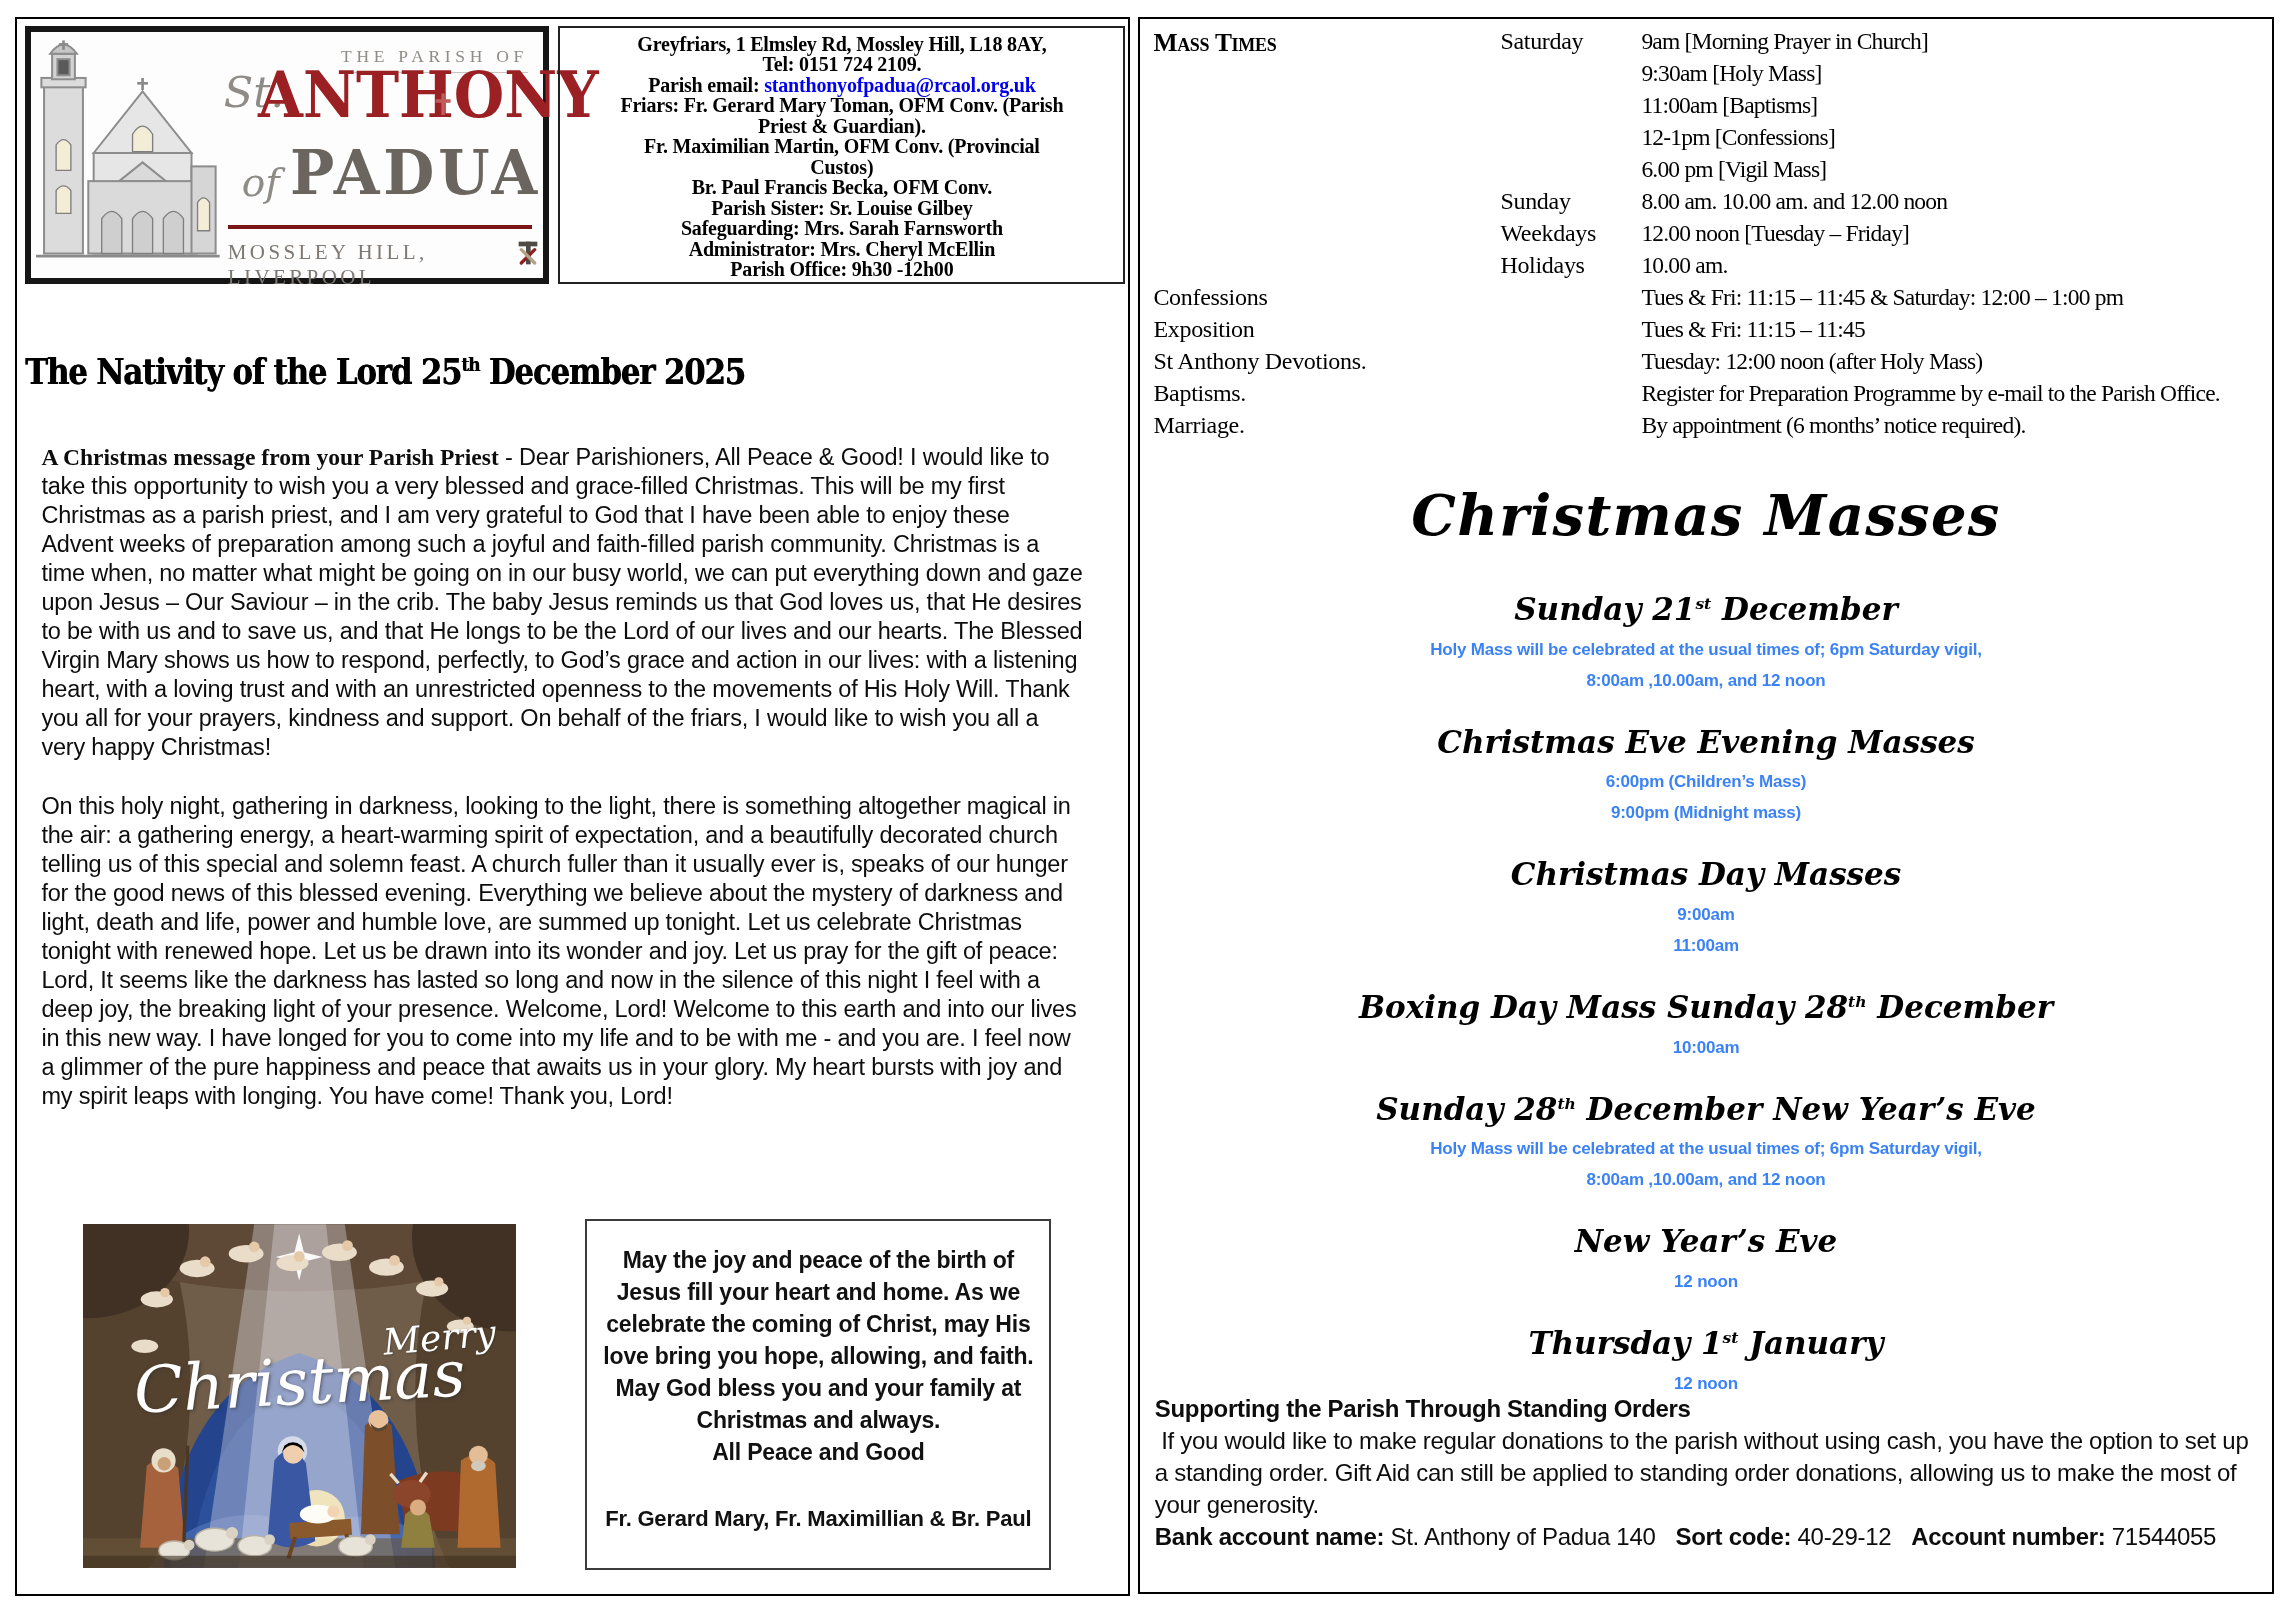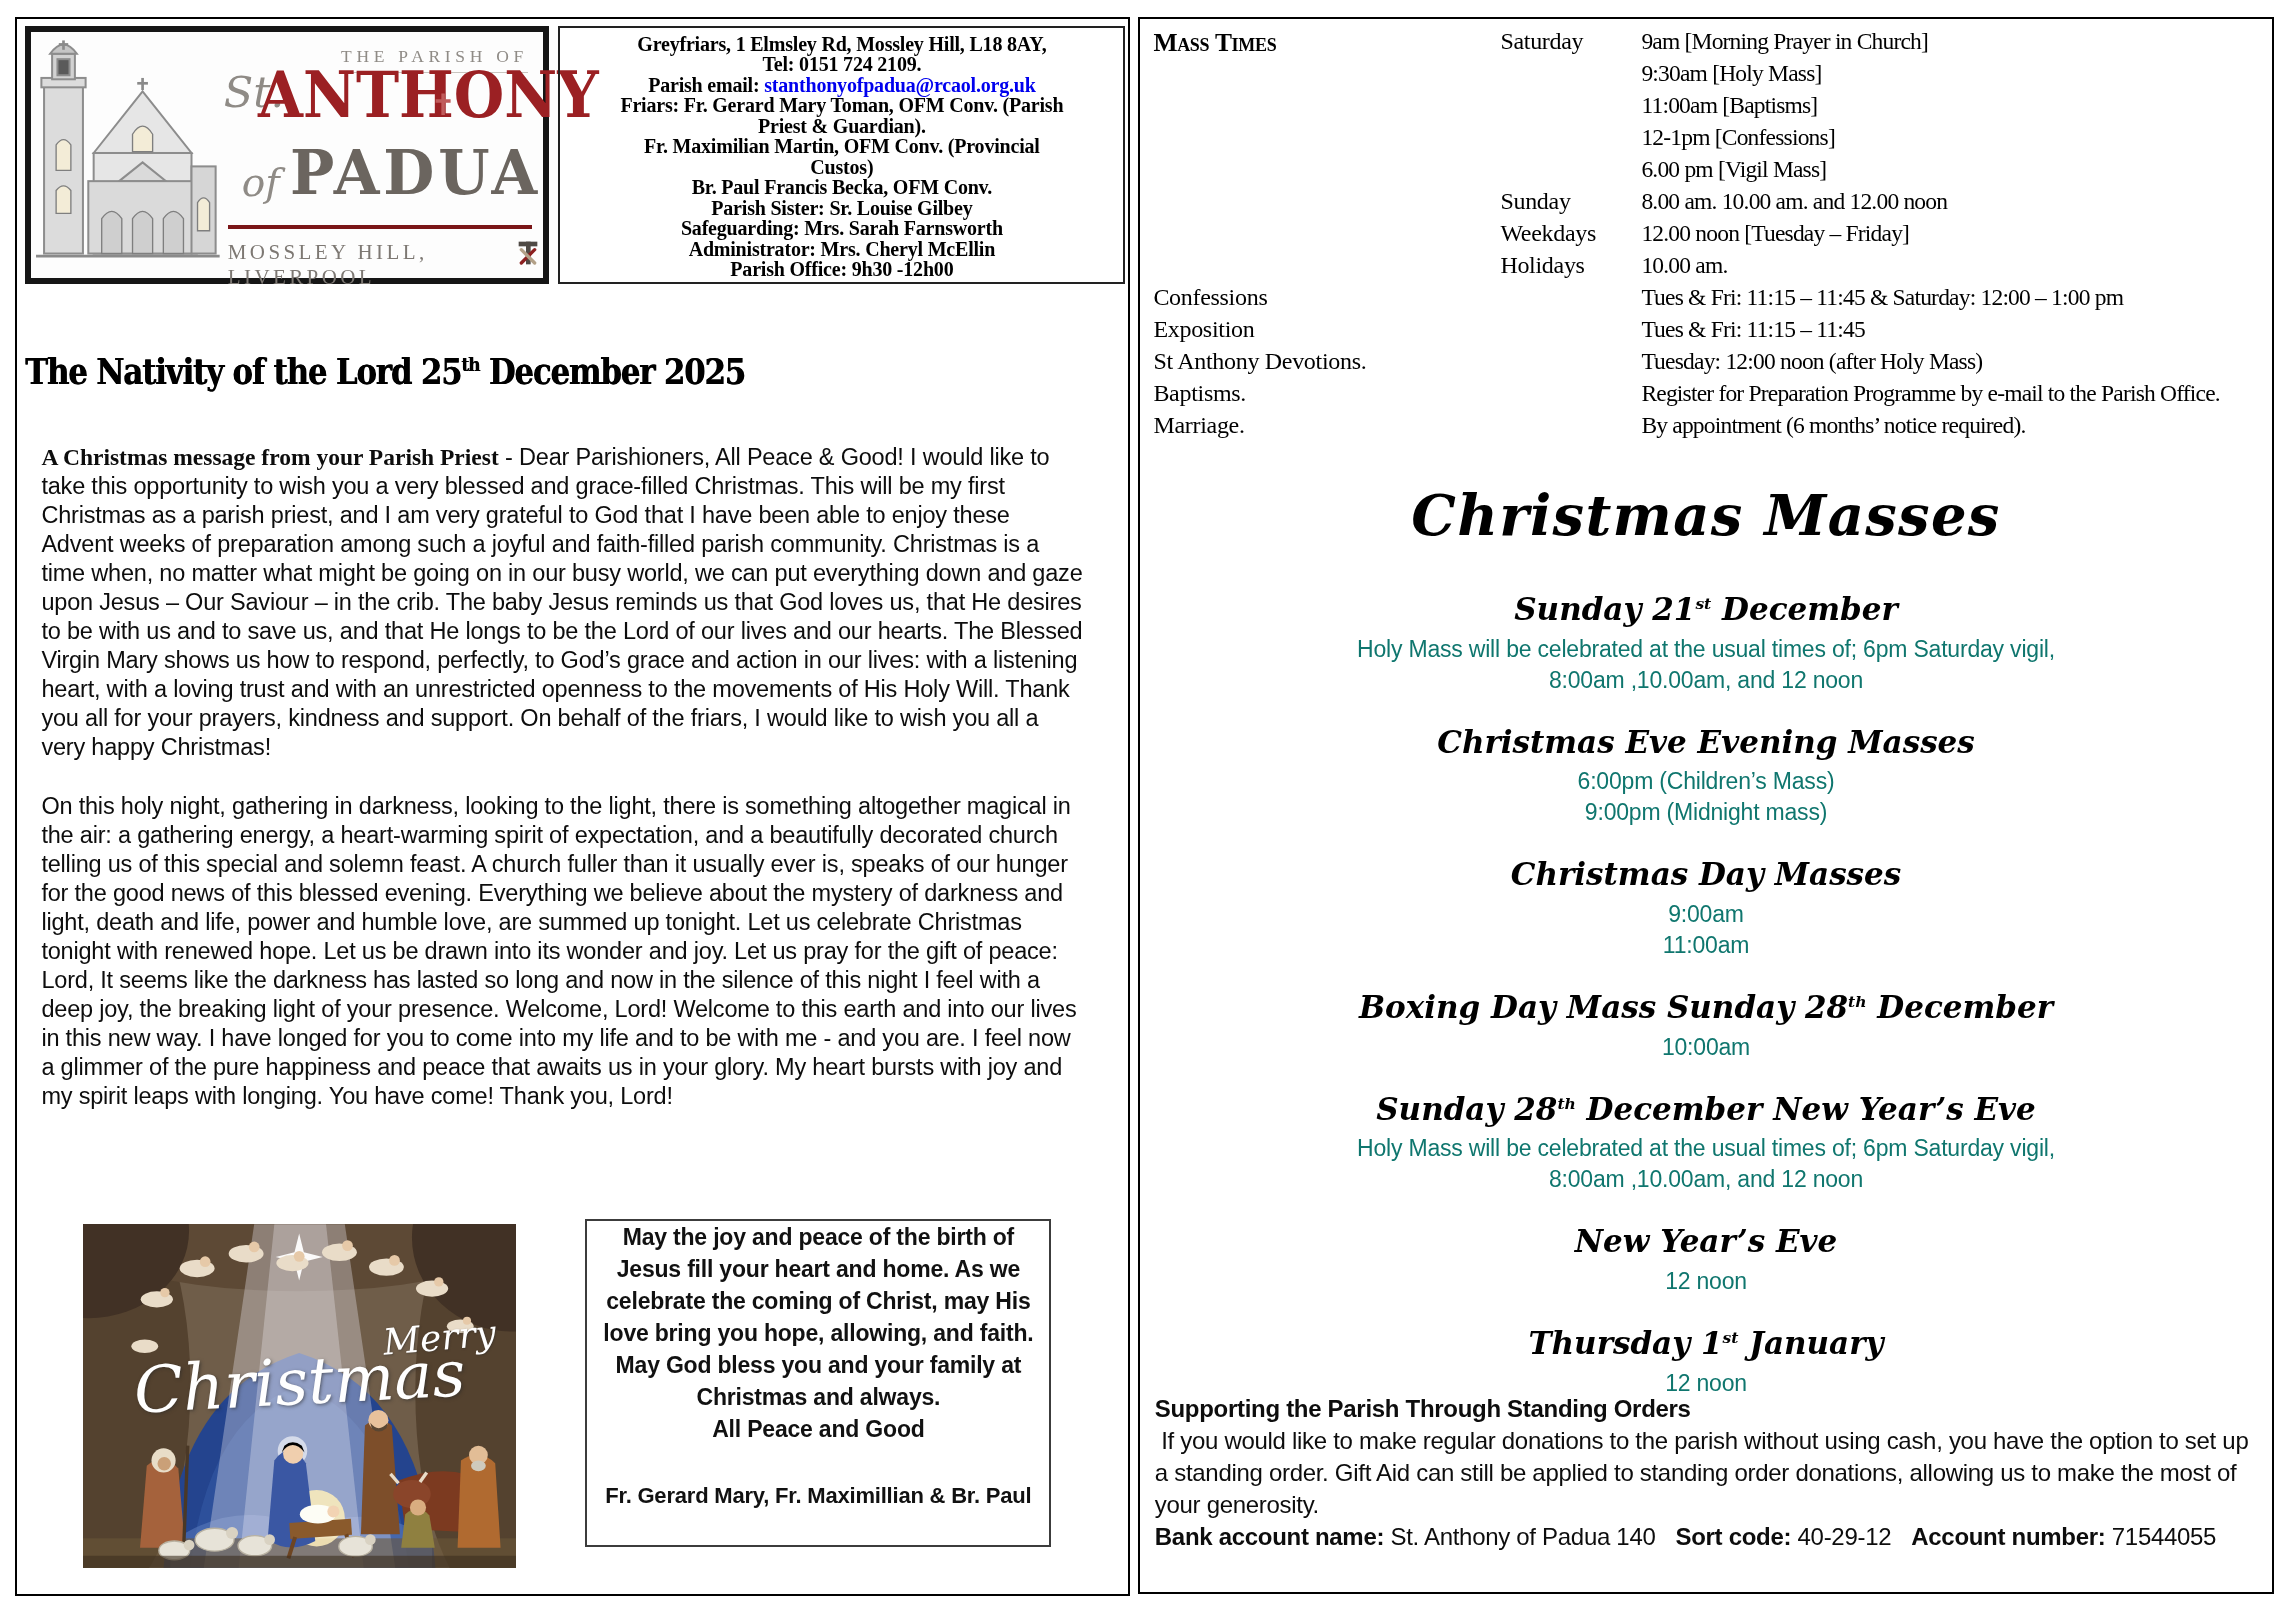--- a/index.html
+++ b/index.html
@@ -54,42 +54,42 @@
   .nativity-wrap svg{display:block;}
   .merry-text{position:absolute;right:20px;top:93px;color:#fff;
             font:italic 36px "DejaVu Serif",serif;transform:rotate(-5deg);
             text-shadow:0.7px 0.7px 2px rgba(40,40,40,.5);}
   .christmas-text{position:absolute;left:0;right:0;top:121px;text-align:center;color:#fff;
             font:italic 64px "DejaVu Serif",serif;transform:rotate(-3deg);
             text-shadow:1.3px 1.3px 3.4px rgba(40,40,40,.55);}
 
   
   .greeting-box{position:absolute;left:568px;top:1200px;width:462px;height:324px;
-            border:2px solid #3c3c3c;text-align:center;
+            border:2px solid #3c3c3c;text-align:center;padding-top:23px;
             font-weight:bold;font-size:23px;line-height:32px;letter-spacing:-0.2px;}
   .greeting-signature{margin-top:35px;font-size:22px;}
 
   
   .mass-table{position:absolute;left:13.4px;top:9.4px;width:1108px;
             font-family:"Liberation Serif",serif;font-size:24px;color:#000;}
   .mass-row{position:relative;height:32px;white-space:nowrap;}
   .mass-row .c1{position:absolute;left:0;letter-spacing:-0.3px;}
   .mass-row .c2{position:absolute;left:347px;letter-spacing:-0.3px;text-align:center;}
   .mass-row .c3{position:absolute;left:488px;font-size:23.5px;letter-spacing:-0.8px;}
   .mass-heading{font-variant:small-caps;font-weight:bold;font-size:25.5px;letter-spacing:0.3px;}
 
   
   .xmas-block{position:absolute;left:0;top:463px;width:100%;text-align:center;}
   .xmas-title{font:italic 700 56px "DejaVu Serif",serif;letter-spacing:1.3px;color:#000;
             margin-bottom:43px;}
   .xmas-section{margin-bottom:28px;}
   .sec-heading{font:italic 700 31px "DejaVu Serif",serif;color:#000;margin-bottom:6.7px;}
   .sec-heading sup{font-size:50%;}
-  .sec-line{font-family:"Liberation Sans",sans-serif;font-size:23px;line-height:31px;
-            letter-spacing:-0.2px;color:#0f766e;}
+  .sec-line{font-family:"Liberation Sans",sans-serif;font-size:17px;line-height:31px;
+            letter-spacing:-0.2px;color:#3b82f6;font-weight:bold;}
 
   
   .standing{position:absolute;left:14.8px;top:1374px;width:1101px;font-size:24px;
             line-height:32px;letter-spacing:-0.3px;color:#0d0d0d;}
   .standing-heading{font-weight:bold;}
   .standing-body{white-space:pre-wrap;margin:0;}
   .bank-line{white-space:nowrap;}
   .bank-label{font-weight:bold;}
 </style>
 </head>

